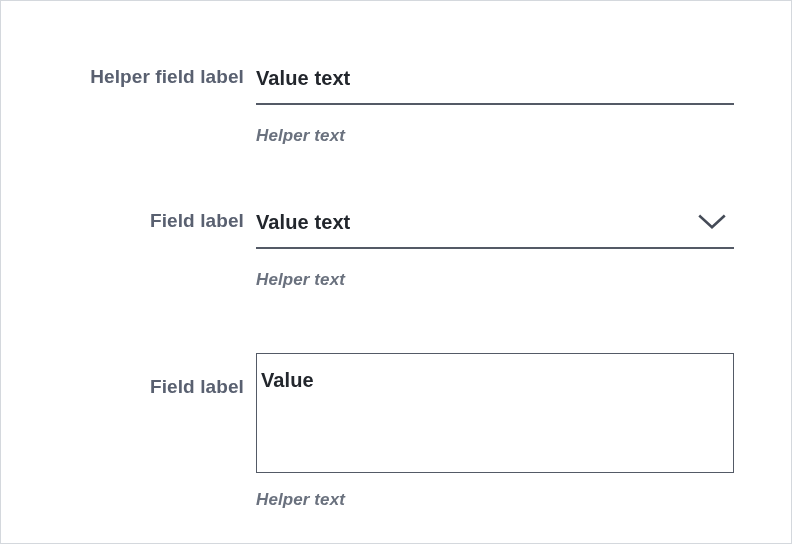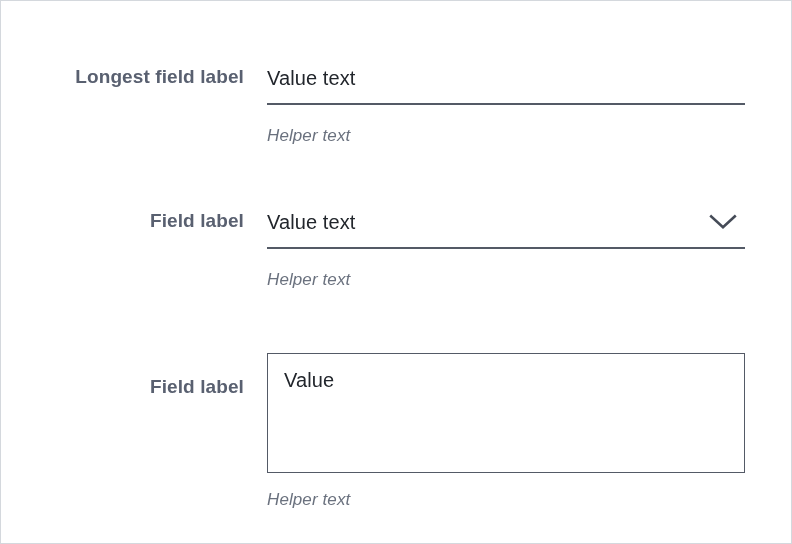--- a/index.html
+++ b/index.html
@@ -38,24 +38,25 @@
     font-size: 19px;
     font-weight: 600;
     color: #596070;
     line-height: 24px;
     letter-spacing: 0.1px;
     flex: 0 0 243px;
     box-sizing: border-box;
   }
 
   .field-control {
-    margin-left: 23px;
+    margin-left: 12px;
     width: 478px;
     flex: 0 0 478px;
     box-sizing: border-box;
+    font-weight: bold;
   }
 
   .value-text {
     font-size: 20px;
     color: #22262c;
     line-height: 26px;
     letter-spacing: 0.1px;
   }
 
   .helper-text {
@@ -114,37 +115,37 @@
     top: 352px;
   }
   #field-textarea .field-label {
     margin-top: 22px;
   }
   .textarea-box {
     border: 1.5px solid #545a66;
     width: 478px;
     height: 120px;
     box-sizing: border-box;
-    padding: 13px 0 0 16px;
+    padding: 13px 0 0 4px;
     background: #ffffff;
   }
   .textarea-box .value-text {
     line-height: 26px;
   }
   #field-textarea .helper-text {
     margin-top: 16px;
   }
 </style>
 </head>
 <body>
 
 <div class="canvas">
 
   <div class="field-row" id="field-text">
-    <div class="field-label">Longest field label</div>
+    <div class="field-label">Helper field label</div>
     <div class="field-control">
       <div class="input-underline">
         <span class="value-text">Value text</span>
       </div>
       <div class="helper-text">Helper text</div>
     </div>
   </div>
 
   <div class="field-row" id="field-select">
     <div class="field-label">Field label</div>

